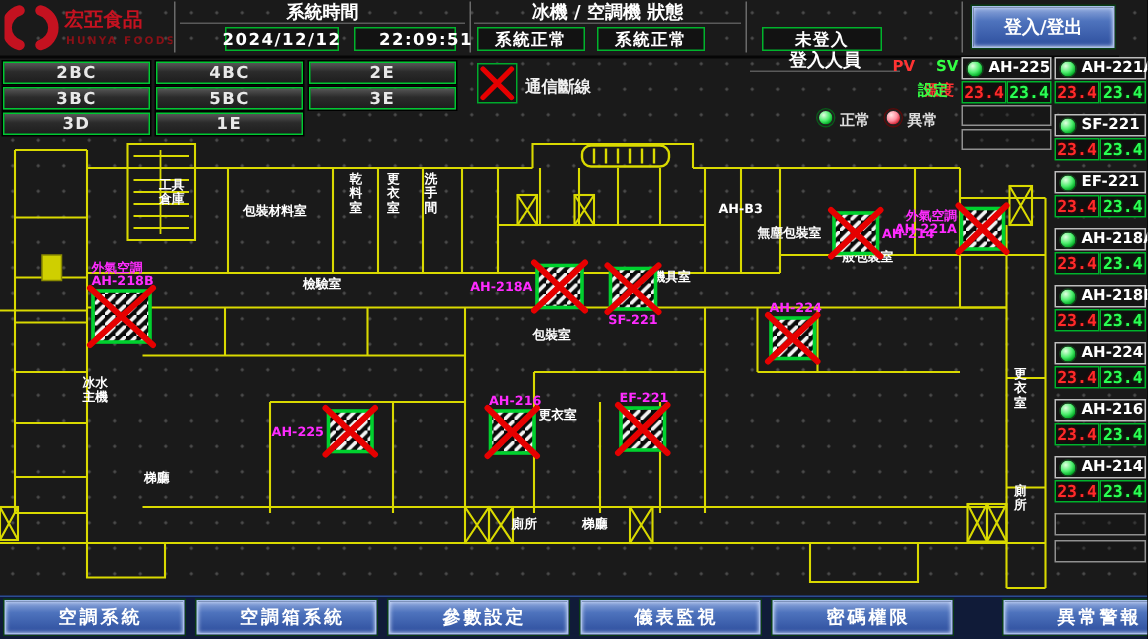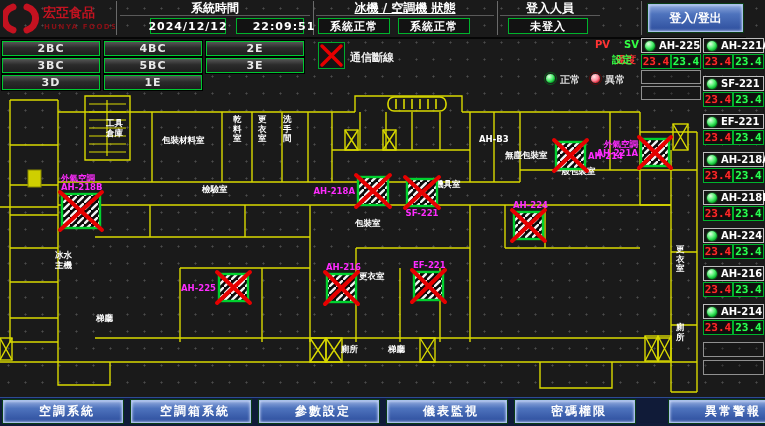--- a/index.html
+++ b/index.html
@@ -65,25 +65,25 @@
     </div>
     <div class="vsep" style="left:116px;"></div>
     <div class="vsep" style="left:313px;"></div>
     <div class="vsep" style="left:497px;"></div>
     <div class="vsep" style="left:641px;"></div>
 
     <div class="hlabel" style="left:120px;width:190px;">系統時間</div>
     <div class="hbox" style="left:150px;width:76px;">2024/12/12</div>
     <div class="hbox" style="left:236px;width:68px;padding-left:28px;">22:09:51</div>
 
-    <div class="hlabel" style="left:316px;width:178px;text-decoration:underline;">冰機 / 空調機 狀態</div>
+    <div class="hlabel" style="left:316px;width:178px;">冰機 / 空調機 狀態</div>
     <div class="hbox" style="left:318px;width:72px;">系統正常</div>
     <div class="hbox" style="left:398px;width:72px;">系統正常</div>
 
-    <div class="hlabel" style="left:500px;width:100px;">登入人員</div>
+    <div class="hlabel" style="left:500px;width:100px;margin-top:32px;">登入人員</div>
     <div class="hbox" style="left:508px;width:80px;">未登入</div>
 
     <div class="abs blue-btn" style="left:648px;top:4px;width:95px;height:28px;font-size:12px;">登入/登出</div>
   </div>
 
   <div class="fbtn" style="left:2px;top:41px;">2BC</div>
   <div class="fbtn" style="left:104px;top:41px;">4BC</div>
   <div class="fbtn" style="left:206px;top:41px;">2E</div>
   <div class="fbtn" style="left:2px;top:58px;">3BC</div>
   <div class="fbtn" style="left:104px;top:58px;">5BC</div>

